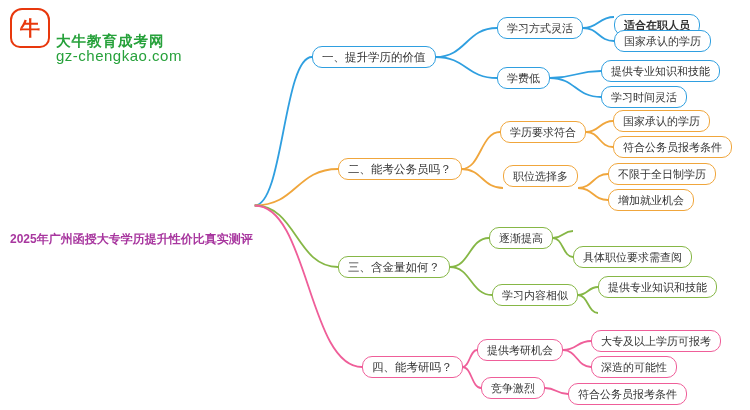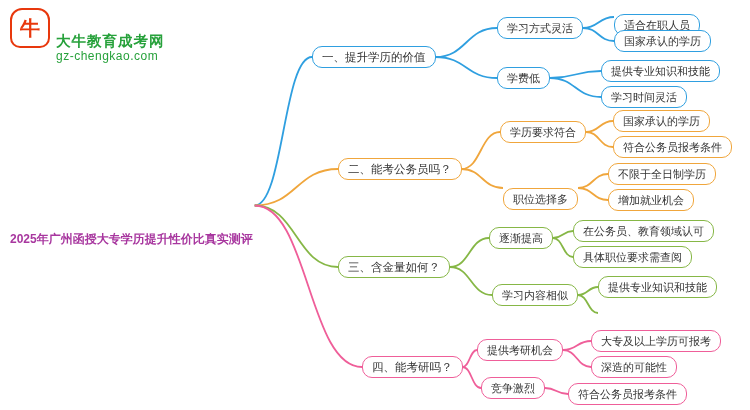--- a/index.html
+++ b/index.html
@@ -11,21 +11,21 @@
   .lvl1{font-size:11.5px;}
   .root{position:absolute;z-index:2;font-size:12px;font-weight:bold;line-height:15px;
         white-space:nowrap;background:#fff;padding:1px 2px;margin-top:34px;}
   
   #logo{position:absolute;left:10px;top:8px;z-index:3;display:flex;align-items:flex-start;}
   .bull{width:36px;height:36px;border:2px solid #e8380d;border-radius:12px 12px 10px 10px;
         display:flex;align-items:center;justify-content:center;font-size:20px;font-weight:bold;
         background:#fff;}
   .logo-text{margin-left:6px;display:flex;flex-direction:column;justify-content:center;padding-top:4px;}
   .logo-title{font-size:14.5px;font-weight:bold;line-height:18px;letter-spacing:1px;}
-  .logo-sub{font-size:12px;line-height:12px;letter-spacing:.5px;}
+  .logo-sub{font-size:15px;line-height:12px;letter-spacing:.5px;}
 </style>
 </head>
 <body>
 
 <div id="canvas">
 
   <svg id="links">
       <path d="M254.703125,205.5 C283.3515625,205.5 283.3515625,57 312,57" fill="none" stroke="#2f9fe0" stroke-width="1.8"></path>
       <path d="M435.5,57 C466.25,57 466.25,28 497,28" fill="none" stroke="#2f9fe0" stroke-width="1.8"></path>
       <path d="M435.5,57 C466.25,57 466.25,78 497,78" fill="none" stroke="#2f9fe0" stroke-width="1.8"></path>
@@ -61,37 +61,36 @@
       <span class="logo-title" style="color: rgb(39, 161, 59); margin-top: 20px;">大牛教育成考网</span>
       <span class="logo-sub" style="color: rgb(39, 161, 59);">gz-chengkao.com</span>
     </div>
   </div>
 
   <div class="root" style="left: 8px; top: 197px; color: rgb(168, 55, 159);">2025年广州函授大专学历提升性价比真实测评</div>
 
   <div class="node lvl1" style="left: 312px; top: 46px; border-color: rgb(47, 159, 224);">一、提升学历的价值</div>
   <div class="node" style="left: 497px; top: 17px; border-color: rgb(47, 159, 224);">学习方式灵活</div>
   <div class="node" style="left: 497px; top: 67px; border-color: rgb(47, 159, 224);">学费低</div>
-  <div class="node" style="left: 614px; top: 14px; border-color: rgb(47, 159, 224);">适合在职人员</div>
+  <div class="node" style="left: 614px; top: 14px; border-color: rgb(47, 159, 224); font-weight: bold;">适合在职人员</div>
   <div class="node" style="left: 614px; top: 30px; border-color: rgb(47, 159, 224);">国家承认的学历</div>
   <div class="node" style="left: 601px; top: 60px; border-color: rgb(47, 159, 224);">提供专业知识和技能</div>
   <div class="node" style="left: 601px; top: 86px; border-color: rgb(47, 159, 224);">学习时间灵活</div>
 
   <div class="node lvl1" style="left: 338px; top: 158px; border-color: rgb(240, 166, 60);">二、能考公务员吗？</div>
   <div class="node" style="left: 500px; top: 121px; border-color: rgb(240, 166, 60);">学历要求符合</div>
-  <div class="node" style="left: 503px; top: 188px; border-color: rgb(240, 166, 60);">职位选择多</div>
+  <div class="node" style="left: 503px; top: 165px; border-color: rgb(240, 166, 60);">职位选择多</div>
   <div class="node" style="left: 613px; top: 110px; border-color: rgb(240, 166, 60);">国家承认的学历</div>
   <div class="node" style="left: 613px; top: 136px; border-color: rgb(240, 166, 60);">符合公务员报考条件</div>
   <div class="node" style="left: 608px; top: 163px; border-color: rgb(240, 166, 60);">不限于全日制学历</div>
   <div class="node" style="left: 608px; top: 189px; border-color: rgb(240, 166, 60);">增加就业机会</div>
 
   <div class="node lvl1" style="left: 338px; top: 256px; border-color: rgb(134, 183, 70);">三、含金量如何？</div>
   <div class="node" style="left: 489px; top: 227px; border-color: rgb(134, 183, 70);">逐渐提高</div>
   <div class="node" style="left: 492px; top: 284px; border-color: rgb(134, 183, 70);">学习内容相似</div>
-  <div class="node" style="left: 573px; top: 220px; border-color: rgb(134, 183, 70);">在公务员、教育领域认可</div>
   <div class="node" style="left: 573px; top: 246px; border-color: rgb(134, 183, 70);">具体职位要求需查阅</div>
   <div class="node" style="left: 598px; top: 276px; border-color: rgb(134, 183, 70);">提供专业知识和技能</div>
 
   <div class="node lvl1" style="left: 362px; top: 356px; border-color: rgb(239, 94, 153);">四、能考研吗？</div>
   <div class="node" style="left: 477px; top: 339px; border-color: rgb(239, 94, 153);">提供考研机会</div>
   <div class="node" style="left: 481px; top: 377px; border-color: rgb(239, 94, 153);">竞争激烈</div>
   <div class="node" style="left: 591px; top: 330px; border-color: rgb(239, 94, 153);">大专及以上学历可报考</div>
   <div class="node" style="left: 591px; top: 356px; border-color: rgb(239, 94, 153);">深造的可能性</div>
   <div class="node" style="left: 568px; top: 383px; border-color: rgb(239, 94, 153);">符合公务员报考条件</div>
 

